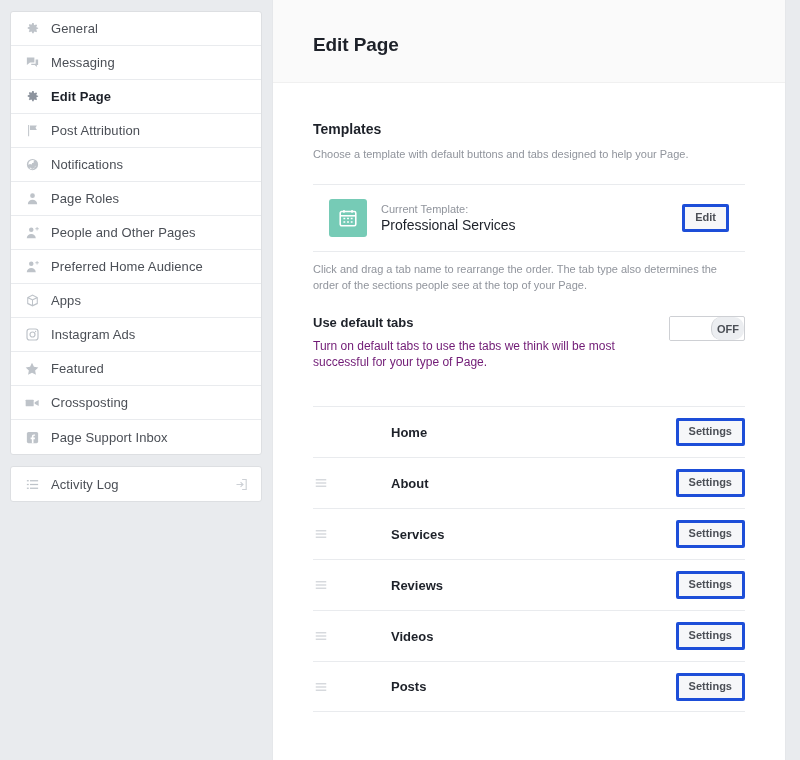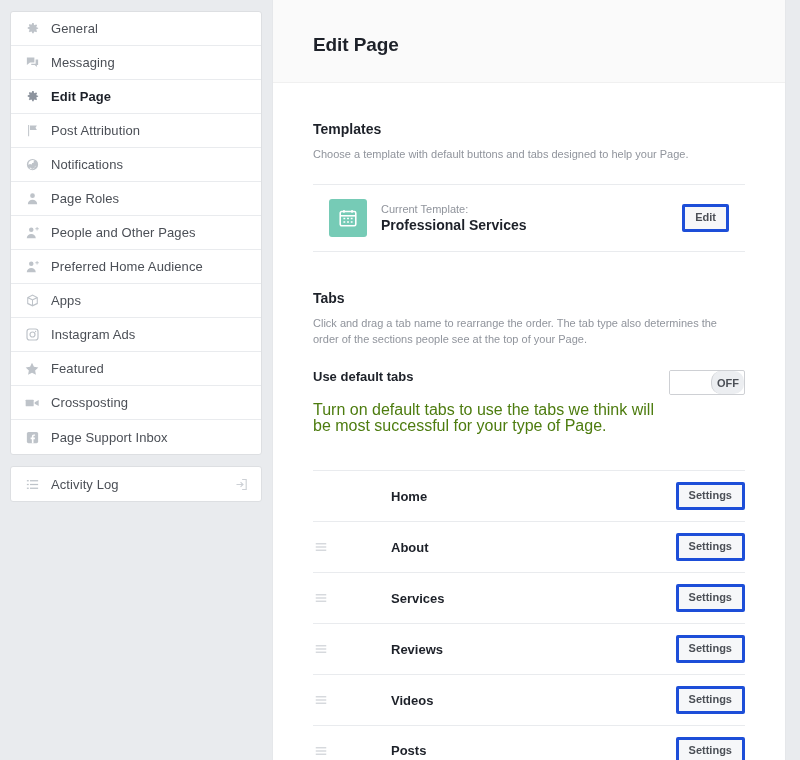--- a/index.html
+++ b/index.html
@@ -92,41 +92,41 @@
   }
   .tpl-icon {
     width: 38px; height: 38px; flex: 0 0 38px;
     background: #76cbb6;
     border-radius: 3px;
     display: flex; align-items: center; justify-content: center;
     color: #ffffff;
   }
   .tpl-text { margin-left: 14px; flex: 1 1 auto; }
   .tpl-kicker { font-size: 11px; color: #90949c; }
-  .tpl-name { font-size: 14px; font-weight: bold; color: #1d2129; margin-top: 2px; }
+  .tpl-name { font-size: 14px; font-weight: normal; color: #1d2129; margin-top: 2px; }
 
   .btn {
     font-family: "Liberation Sans", sans-serif;
     font-size: 11px; font-weight: bold; color: #4b4f56;
     background: #f6f7f9;
     border: 3px solid #1d4ed8;
     border-radius: 2px;
     padding: 5px 10px 6px 10px;
     cursor: pointer;
     line-height: 1;
   }
 
   
   .toggle-block {
     display: flex; align-items: flex-start;
     padding-top: 22px;
   }
   .toggle-left { flex: 1 1 auto; padding-right: 14px; }
   .toggle-title { font-size: 13px; font-weight: bold; color: #1d2129; }
-  .toggle-desc { margin-top: 18px; font-size: 16px; color: #4d7c0f; line-height: 16px; max-width: 345px;}
+  .toggle-desc { margin-top: 8px; font-size: 12px; color: #701a75; line-height: 16px; max-width: 345px;}
   .switch {
     flex: 0 0 auto;
     display: flex;
     width: 76px; height: 25px;
     border: 1px solid #ced0d4;
     border-radius: 2px;
     overflow: hidden;
     cursor: pointer;
     margin-top: 1px;
   }
@@ -350,21 +350,20 @@
         </div>
         <div class="tpl-text">
           <div class="tpl-kicker">Current Template:</div>
           <div class="tpl-name">Professional Services</div>
         </div>
         <button class="btn">Edit</button>
       </div>
     </div>
 
     <div class="section">
-      <div class="section-title">Tabs</div>
       <div class="section-desc">Click and drag a tab name to rearrange the order. The tab type also determines the order of the sections people see at the top of your Page.</div>
 
       <div class="toggle-block">
         <div class="toggle-left">
           <div class="toggle-title">Use default tabs</div>
           <div class="toggle-desc">Turn on default tabs to use the tabs we think will be most successful for your type of Page.</div>
         </div>
         <div class="switch">
           <div class="knob"></div>
           <div class="state">OFF</div>

